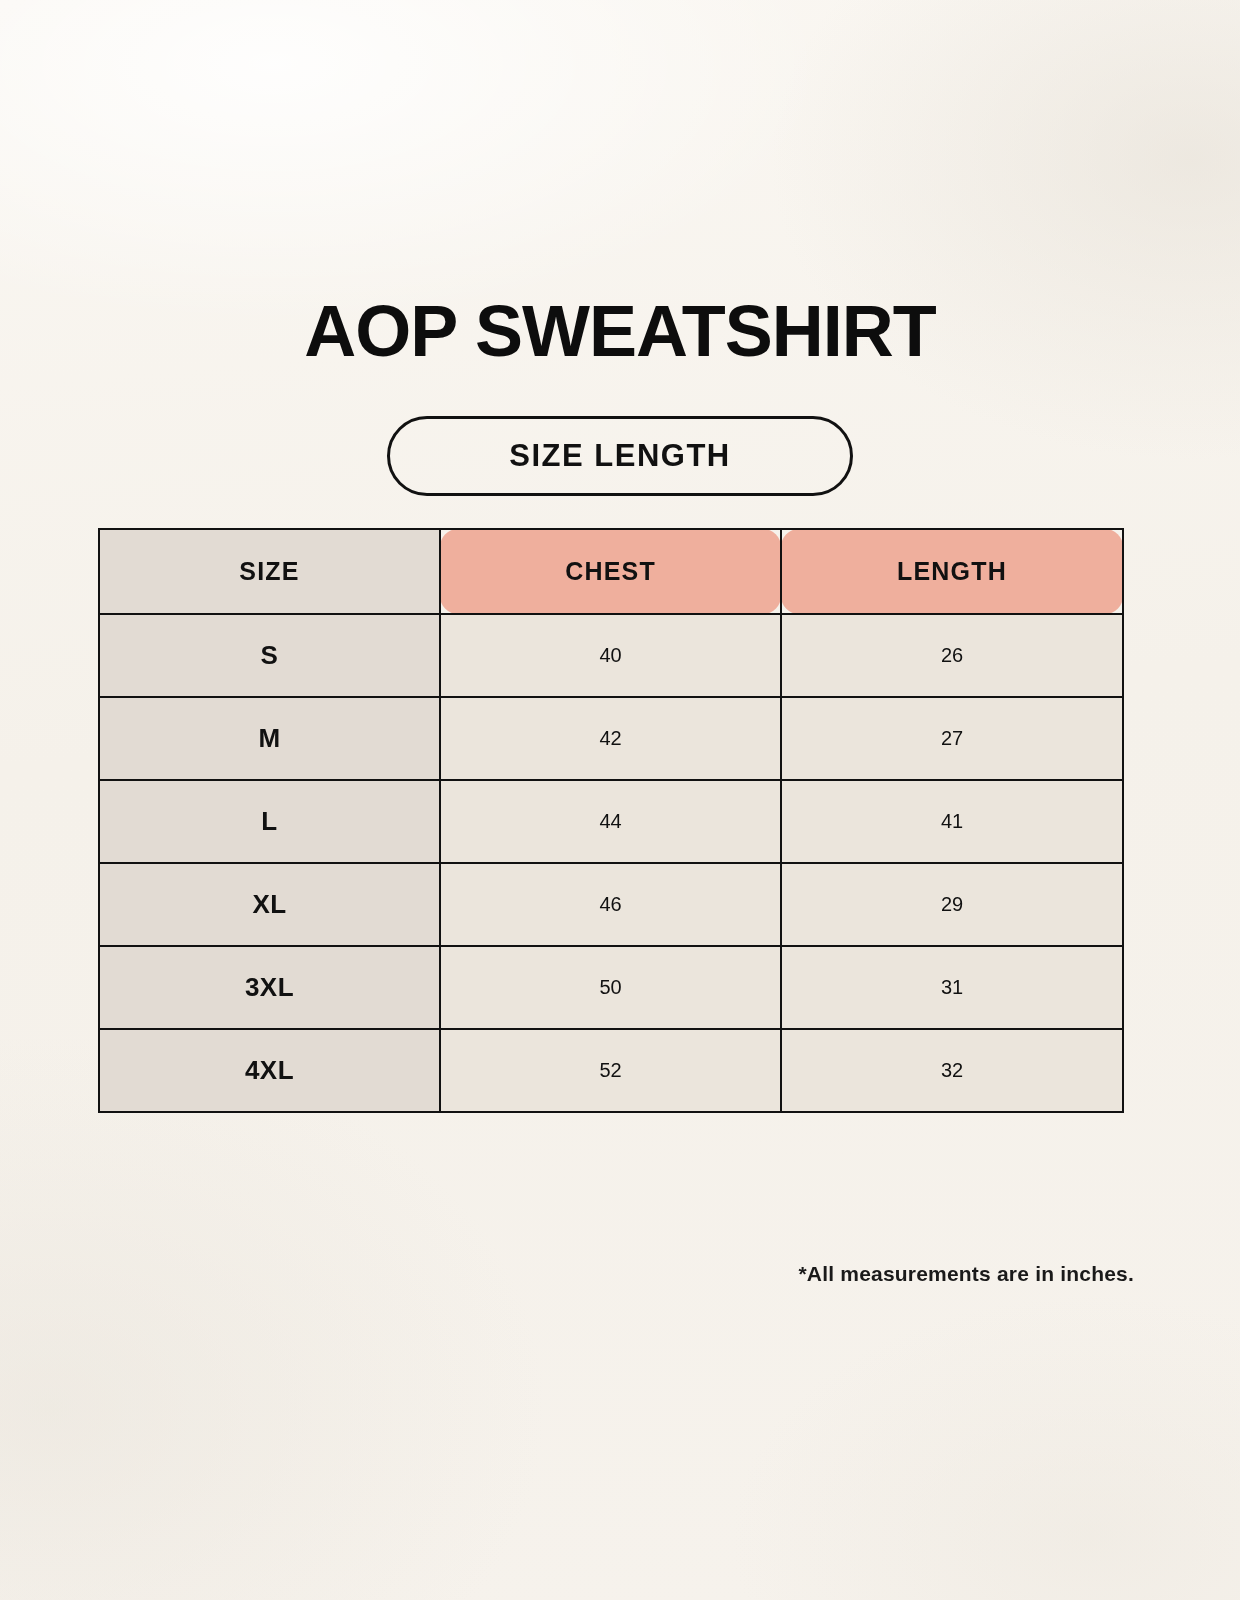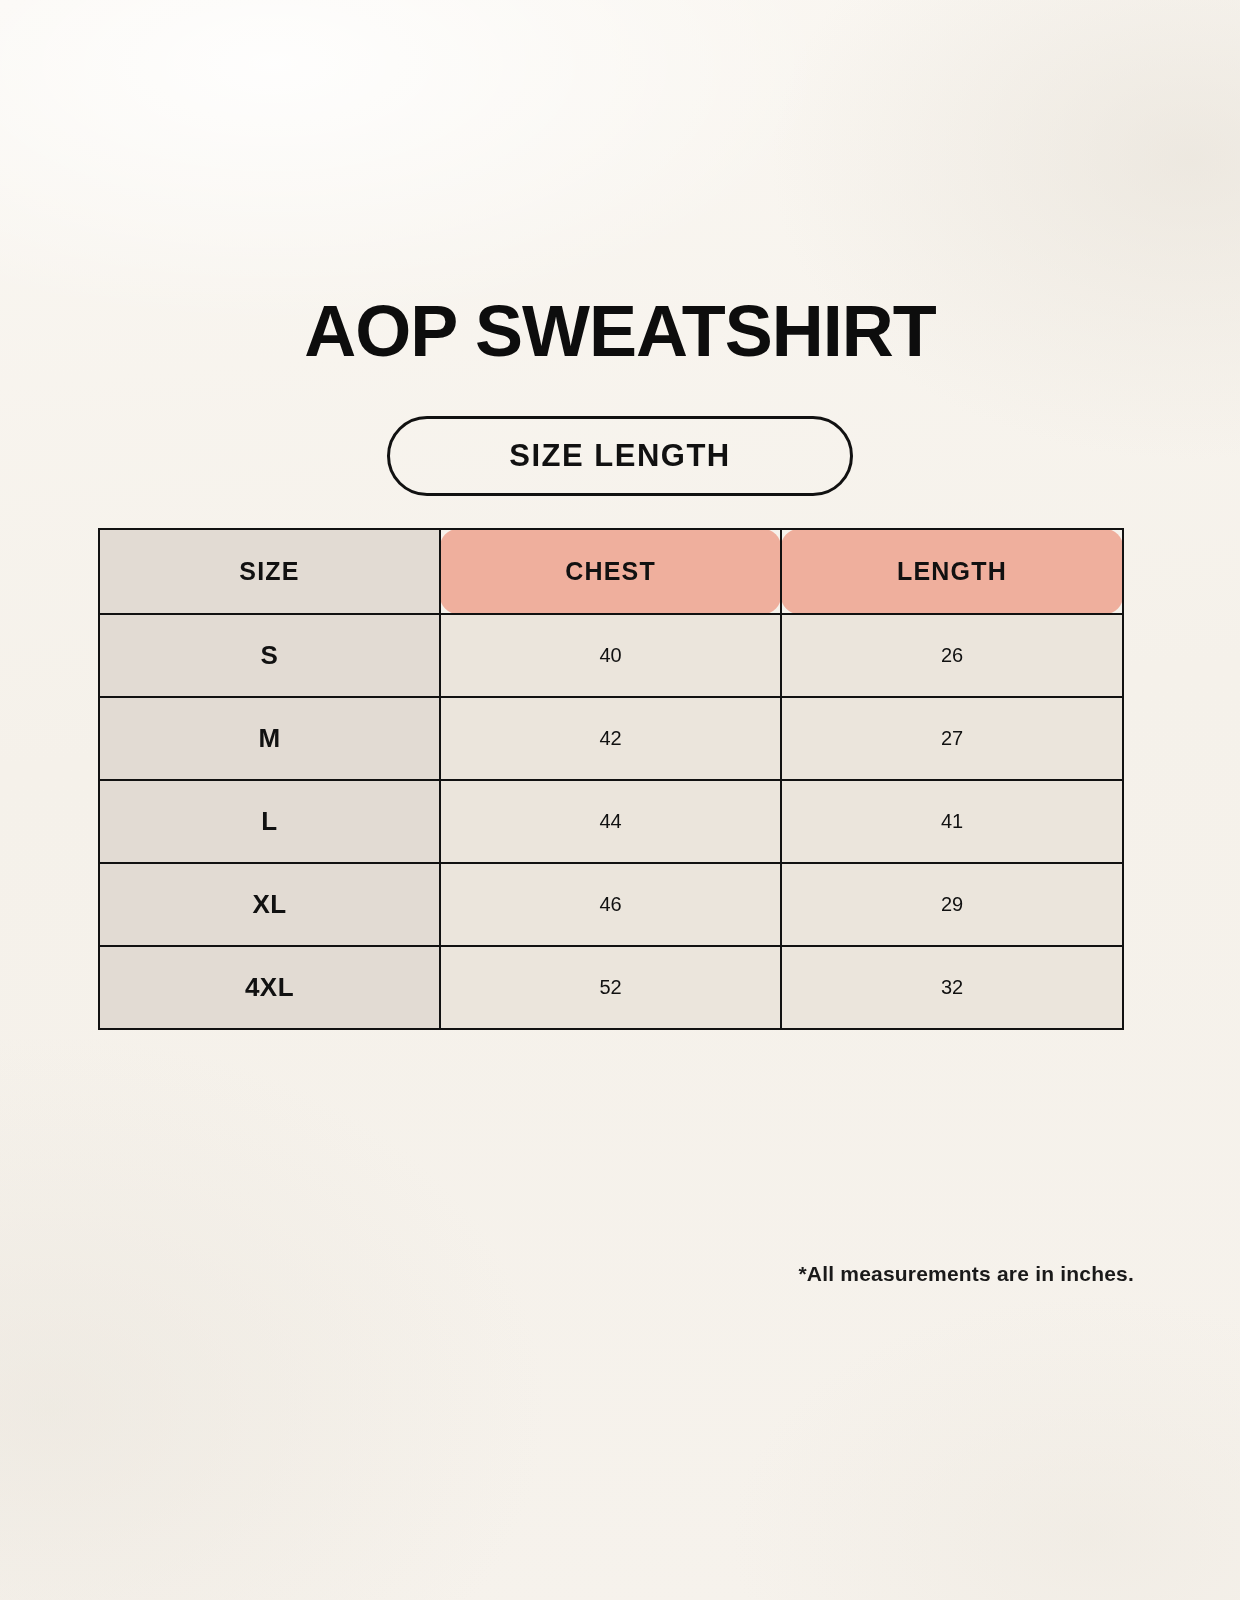--- a/index.html
+++ b/index.html
@@ -158,20 +158,25 @@
         <td class="cell-size">L</td>
         <td class="cell-value">44</td>
         <td class="cell-value">41</td>
       </tr>
       <tr>
         <td class="cell-size">XL</td>
         <td class="cell-value">46</td>
         <td class="cell-value">29</td>
       </tr>
       <tr>
+        <td class="cell-size">3XL</td>
+        <td class="cell-value">50</td>
+        <td class="cell-value">31</td>
+      </tr>
+      <tr>
         <td class="cell-size">4XL</td>
         <td class="cell-value">52</td>
         <td class="cell-value">32</td>
       </tr>
     </tbody>
   </table>
 
   <div class="footnote">*All measurements are in inches.</div>
 
 </div>

